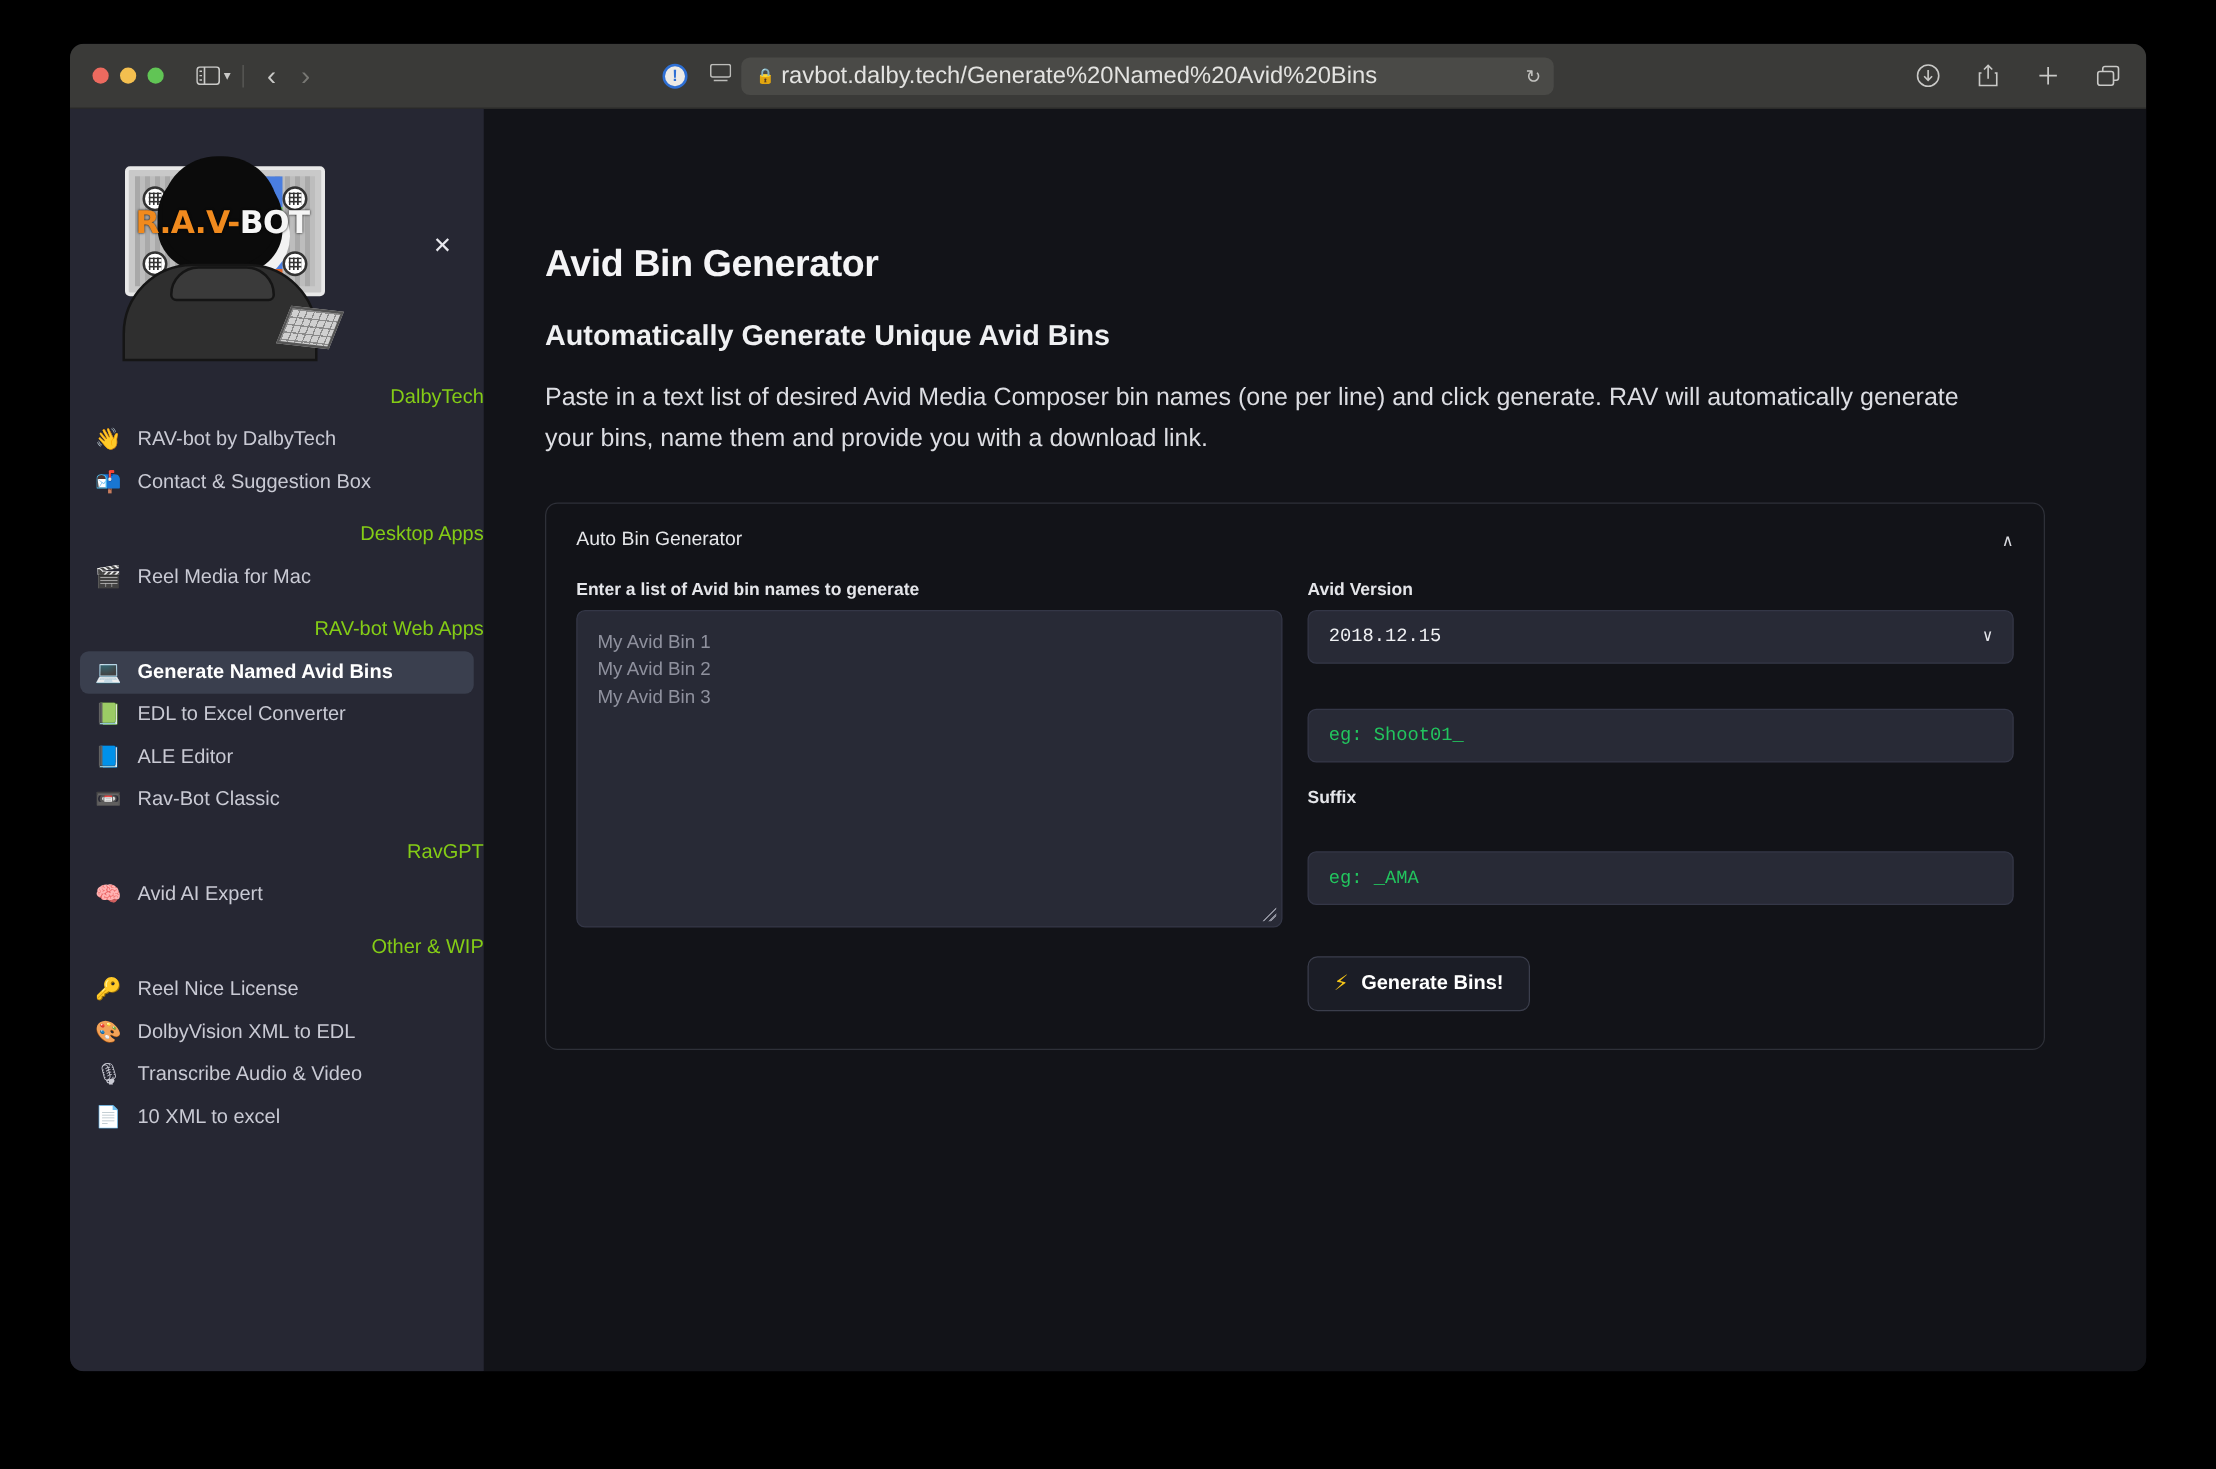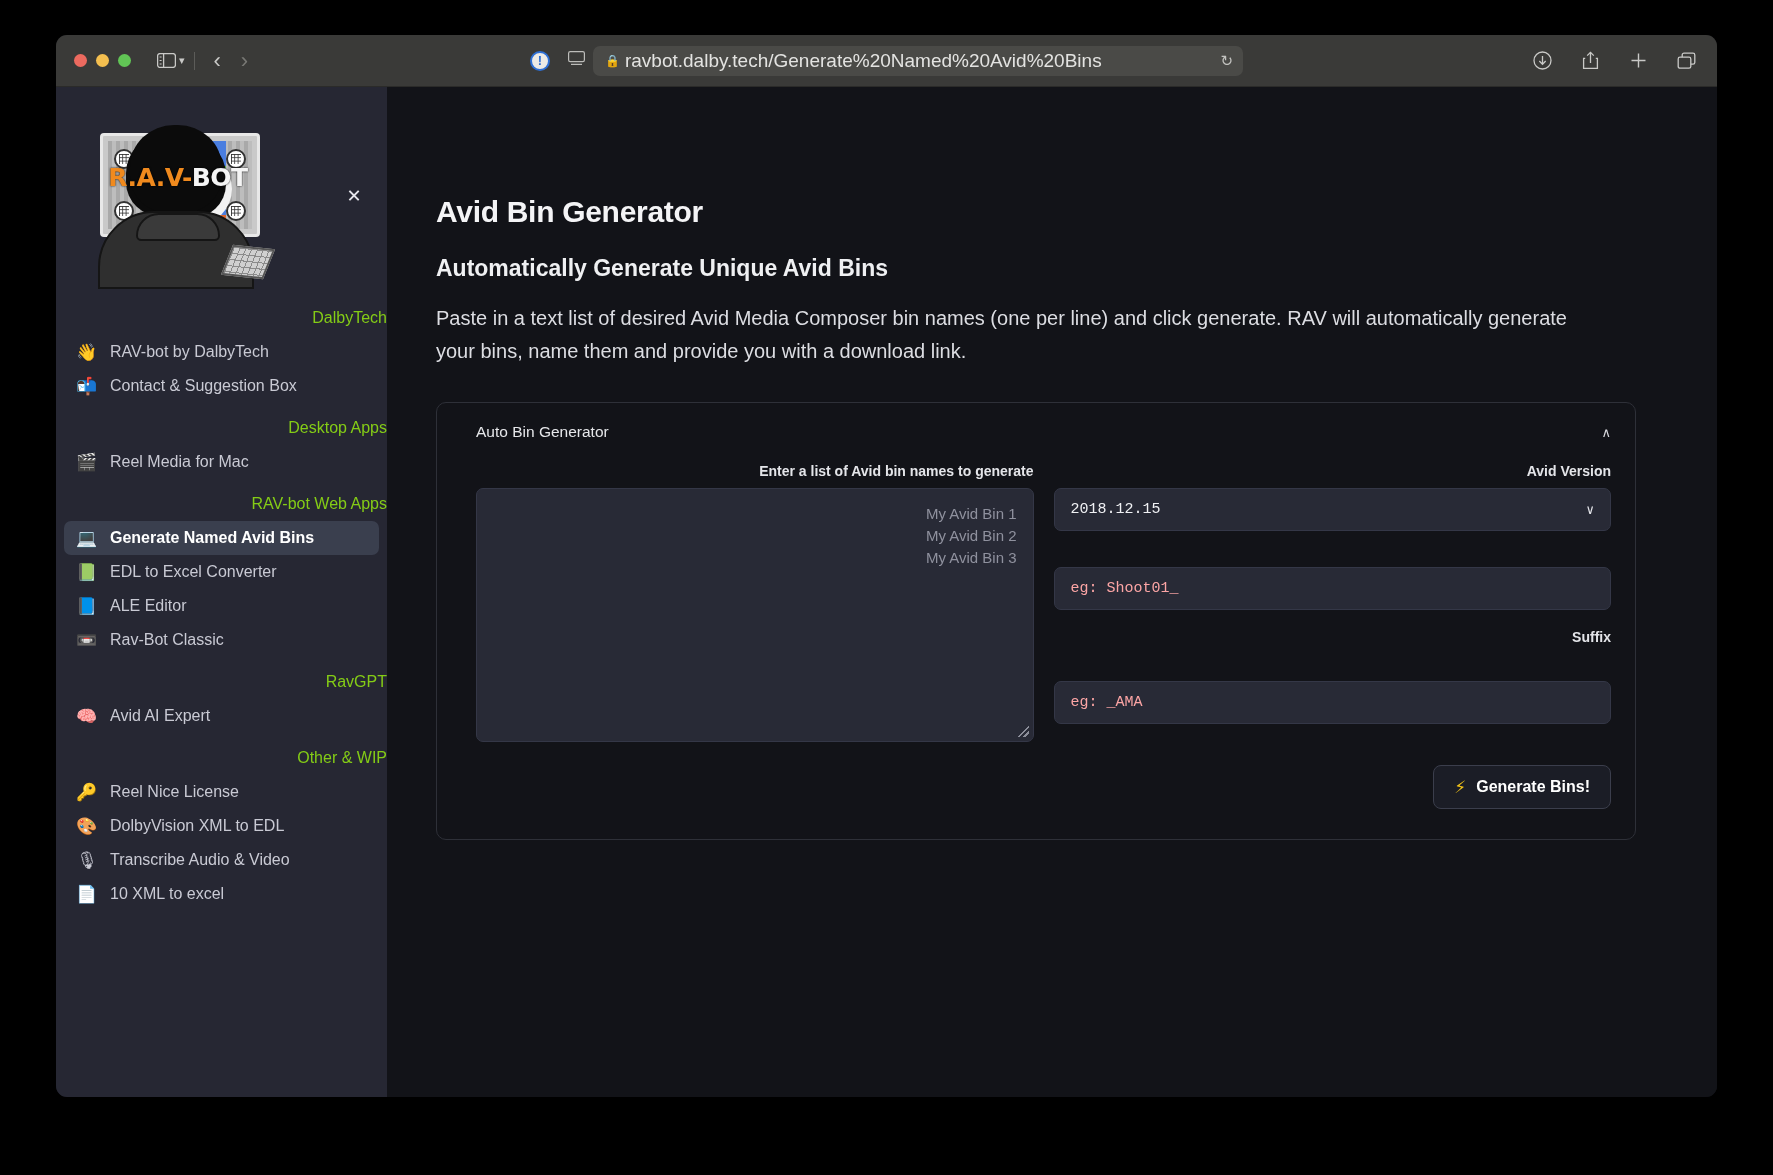--- a/index.html
+++ b/index.html
@@ -204,30 +204,30 @@
     font-size: 20px; color: #dcdde2; line-height: 1.65;
     margin-top: 20px; max-width: 1150px;
   }
 
   .card {
     margin-top: 34px;
     border: 1px solid #2e3038;
     border-radius: 10px;
     background: #121318;
     max-width: 1200px;
-    padding: 20px 24px 30px 39px;
+    padding: 20px 24px 30px 24px;
     position: relative;
   }
   .card-head {
     display:flex; align-items:center; justify-content: space-between;
     color: #e6e7ea; font-size: 15.5px;
     margin-bottom: 22px;
   }
   .card-chev { color: #d8d9de; font-size: 13px; }
-  .card-body { display: flex; gap: 20px; text-align: right; }
+  .card-body { display: flex; gap: 20px; }
   .col-left { flex: 1 1 0; min-width: 0; }
   .col-right { flex: 1 1 0; min-width: 0; }
 
   label.fld {
     display:block;
     font-size: 14px; color: #e4e5e9; font-weight: 600;
     margin-bottom: 9px;
   }
   .textarea {
     width: 100%; height: 254px;
@@ -249,21 +249,21 @@
   }
   .select, .input {
     width: 100%; height: 43px;
     background: #282a36;
     border: 1px solid #343747;
     border-radius: 7px;
     padding: 0 16px;
     display: flex; align-items: center;
     color: #f0f1f4; font-size: 15px; font-family: Liberation Mono, monospace;
   }
-  .input { color: #fca5a5; margin-top: 36px; }
+  .input { color: #22c55e; margin-top: 36px; }
   .select { justify-content: space-between; }
   .sel-chev { color: #e4e5ea; font-size: 13px; }
   .field-block { margin-bottom: 19px; }
   .field-block:last-of-type { margin-bottom: 0; }
   .gen-btn {
     margin-top: 22px;
     display: inline-flex; align-items: center; gap: 10px;
     background: #1b1d26;
     border: 1px solid #3b3e4c;
     border-radius: 8px;

